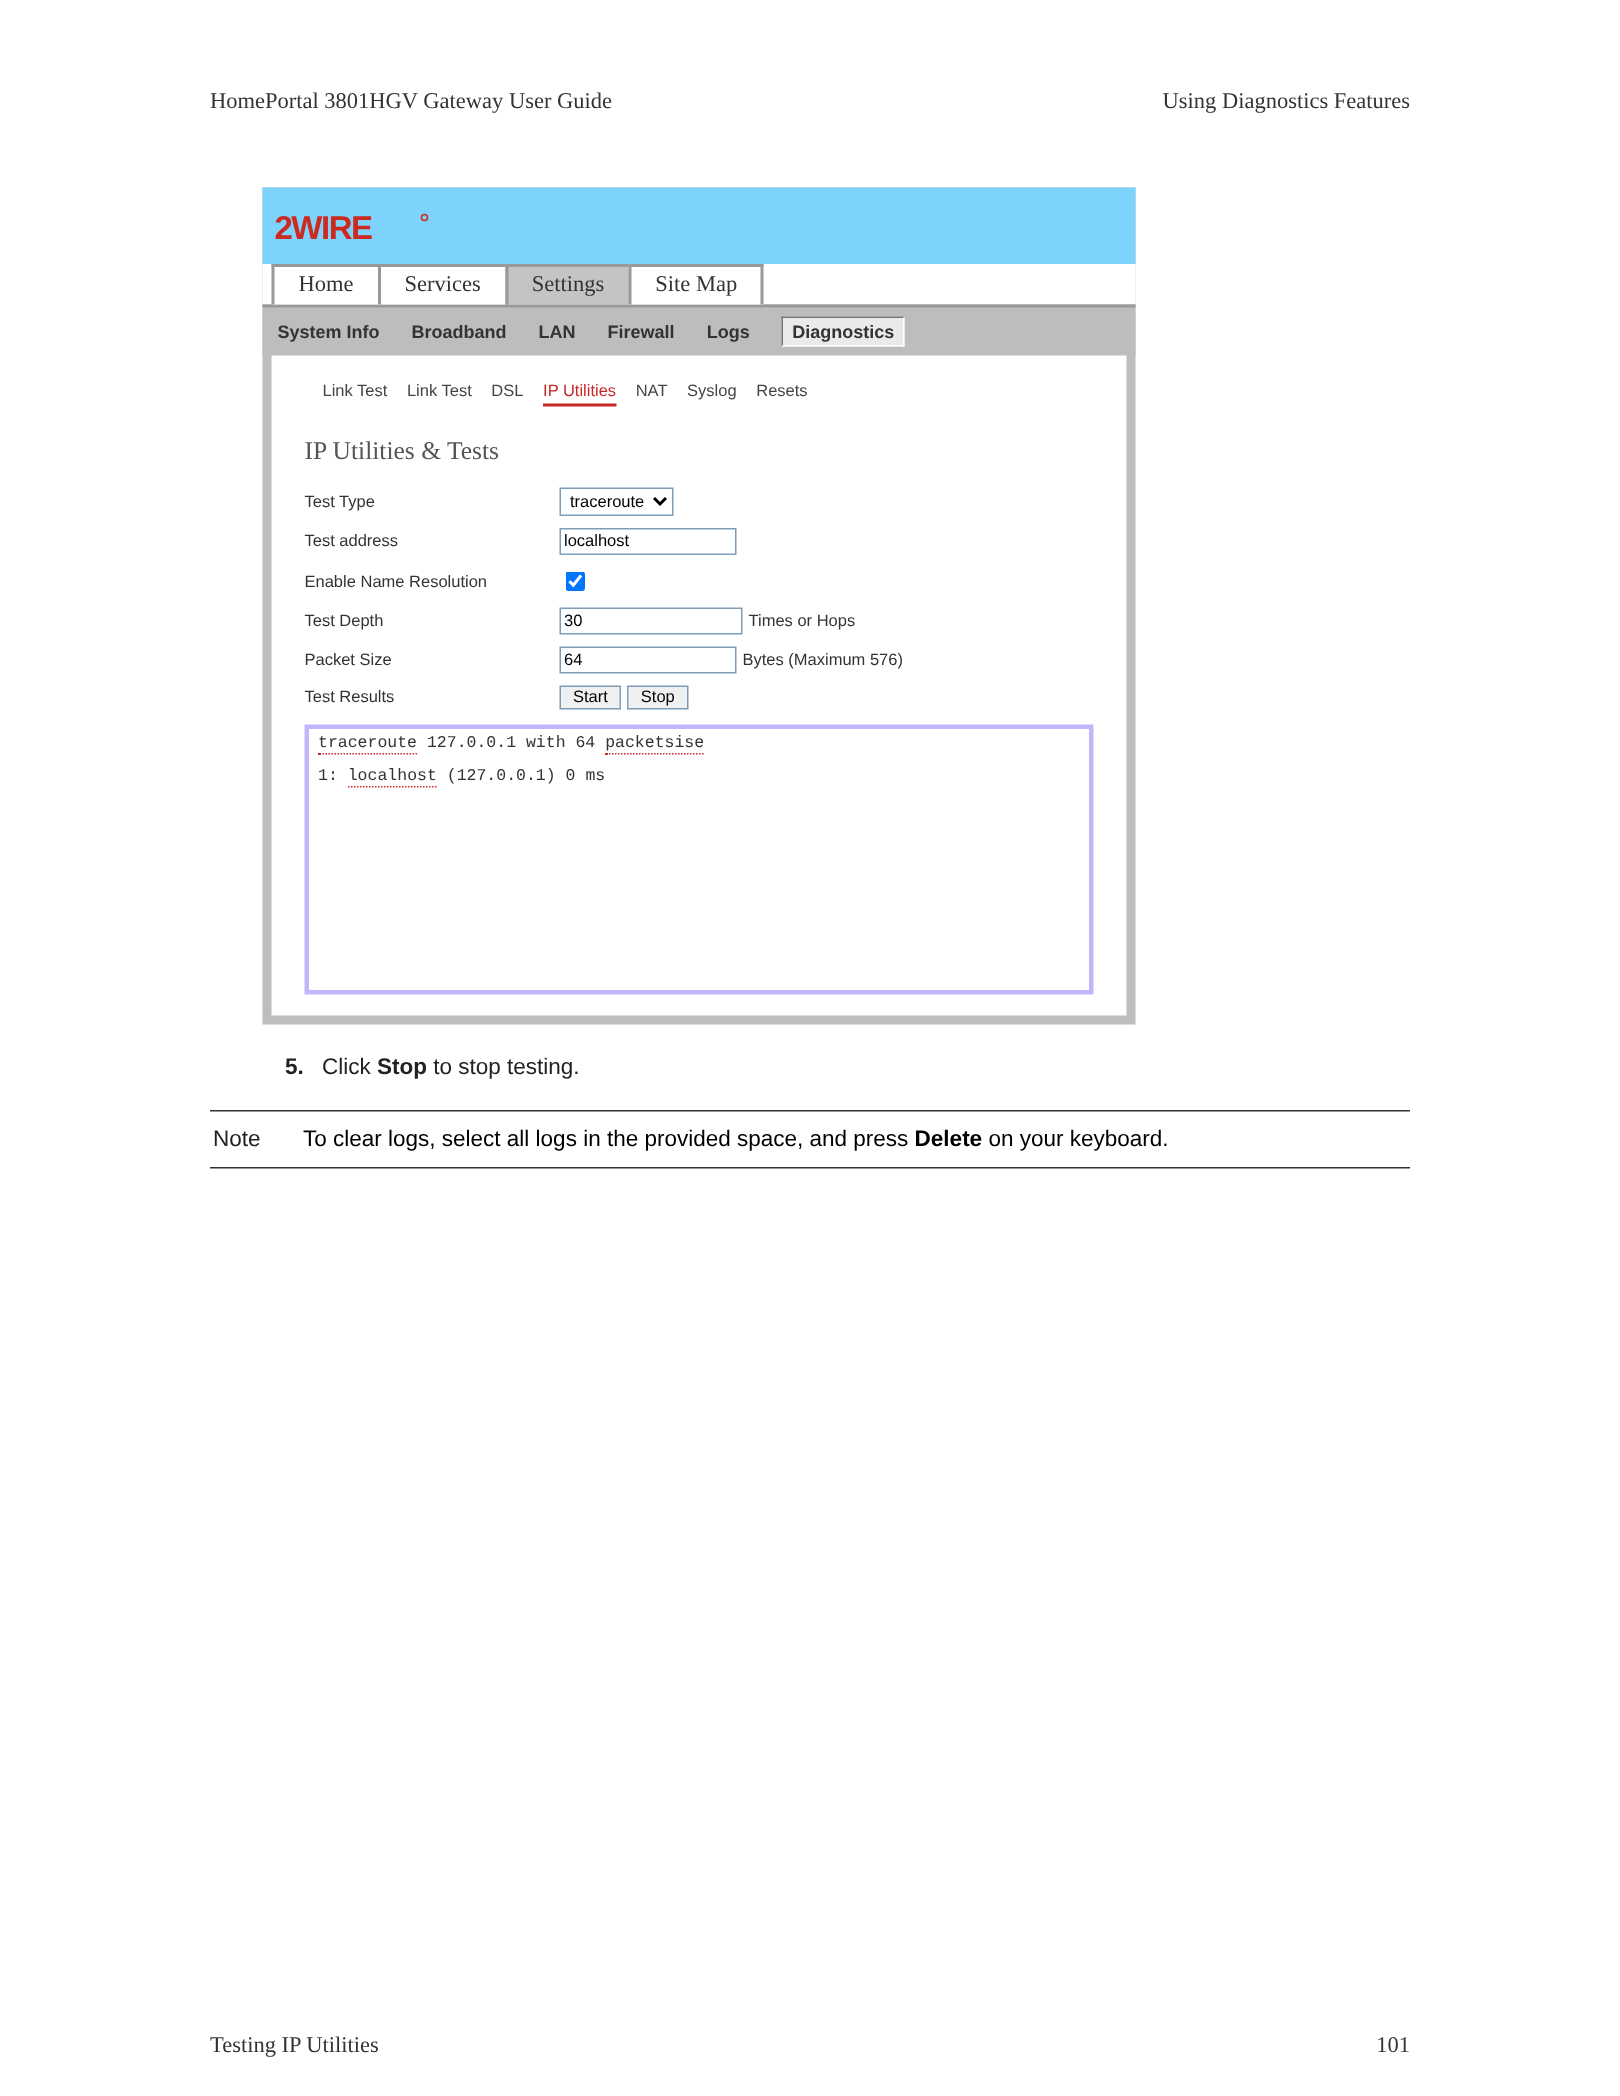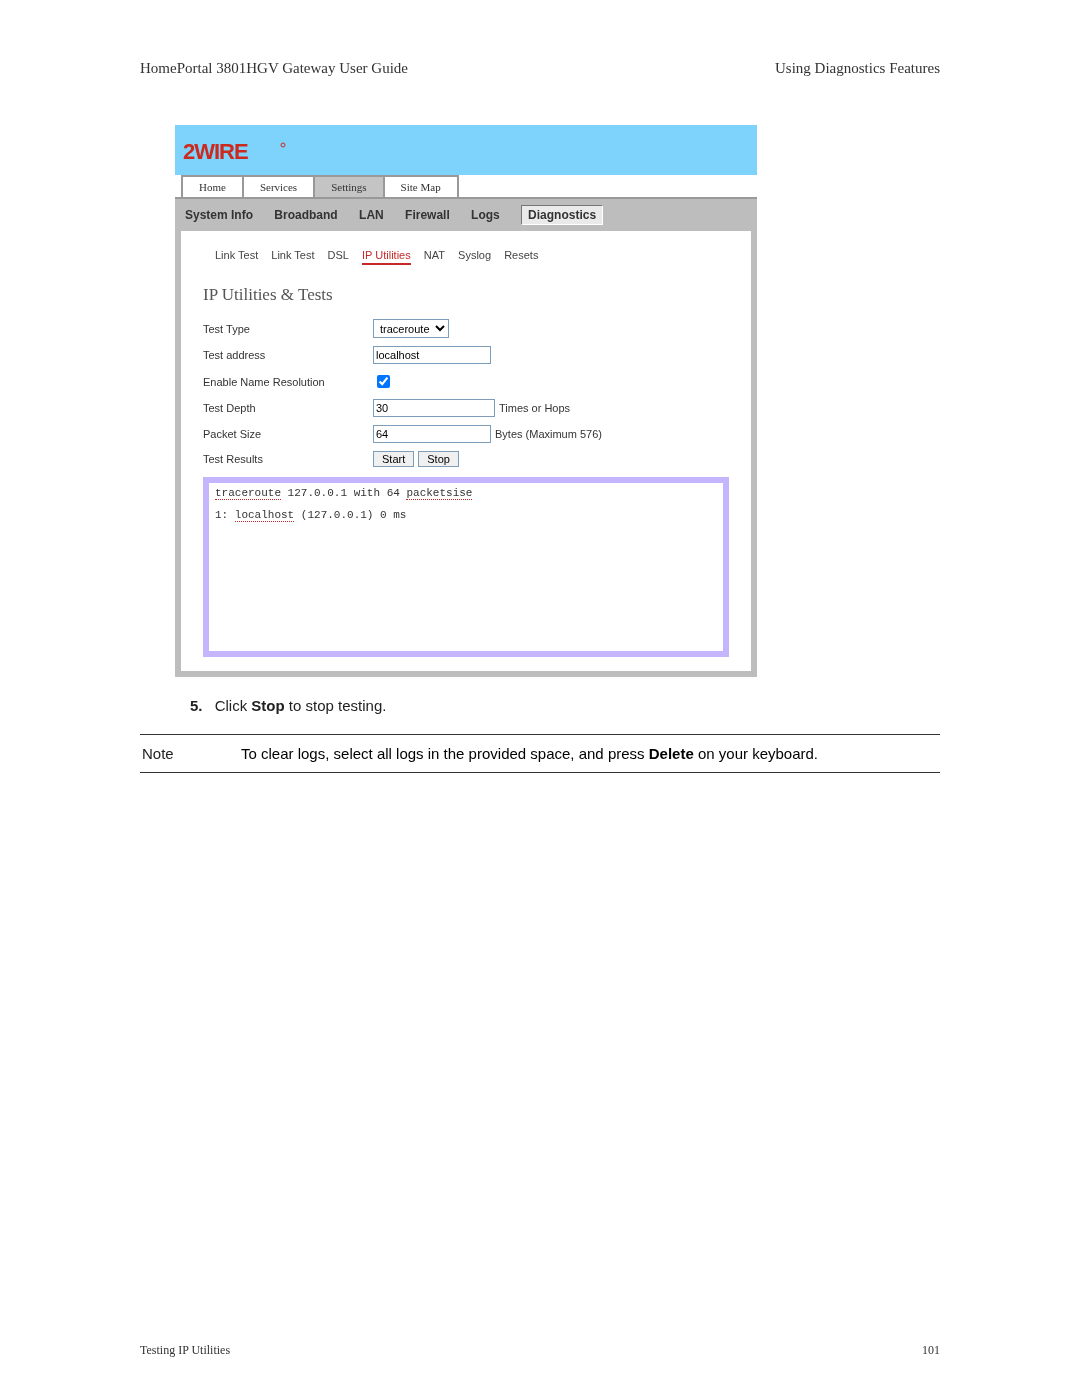--- a/index.html
+++ b/index.html
@@ -21,25 +21,25 @@
     justify-content: space-between;
     font-family: Georgia, 'Times New Roman', serif;
     font-size: 15px;
     color: #333;
     margin-bottom: 48px;
   }
   .doc-footer {
     position: absolute;
     left: 140px;
     right: 140px;
-    bottom: 39px;
+    bottom: 24px;
     display: flex;
     justify-content: space-between;
     font-family: Georgia, 'Times New Roman', serif;
-    font-size: 12px;
+    font-size: 15px;
     color: #333;
   }
   .screenshot-frame {
     width: 582px;
     margin: 0 0 18px 35px;
     background: #bdbdbd;
     padding: 0 0 6px 0;
     box-sizing: border-box;
   }
   .logo-row {
@@ -52,21 +52,21 @@
   .tabbar {
     background: #ffffff;
     padding: 0 0 0 6px;
   }
   .tab {
     display: inline-block;
     border: 2px solid #999;
     border-bottom: none;
     background: #fff;
     font-family: Georgia, 'Times New Roman', serif;
-    font-size: 11px;
+    font-size: 15px;
     padding: 4px 16px;
     margin-right: -2px;
     color: #333;
     vertical-align: bottom;
     cursor: pointer;
   }
   .tab.selected { background: #c4c4c4; }
   .subnav {
     background: #bdbdbd;
     border-top: 2px solid #999;
@@ -149,21 +149,21 @@
     padding: 1px 8px;
     margin-right: 4px;
     cursor: pointer;
   }
   .suffix {
     font-size: 11px;
     margin-left: 4px;
   }
   .results-box {
     margin: 6px 22px 0 22px;
-    border: 6px solid #c4b5fd;
+    border: 3px solid #c4b5fd;
     background: #fff;
     height: 180px;
     font-family: "Courier New", monospace;
     font-size: 11px;
     color: #333;
     padding: 4px 6px;
     box-sizing: border-box;
   }
   .results-box .u1 { border-bottom: 1px dotted #c72929; }
   .step {
@@ -173,21 +173,20 @@
     margin: 20px 0 20px 50px;
   }
   .step .num { font-weight: bold; margin-right: 8px; }
   .note-block {
     border-top: 1px solid #333;
     border-bottom: 1px solid #333;
     padding: 10px 0;
     font-size: 15px;
     font-family: Arial, Helvetica, sans-serif;
     display: flex;
-    gap: 39px;
   }
   .note-label {
     font-family: Arial, Helvetica, sans-serif;
     font-size: 15px;
     color: #222;
     width: 60px;
     flex: 0 0 60px;
     padding-left: 2px;
   }
   .note-text { flex: 1; }

